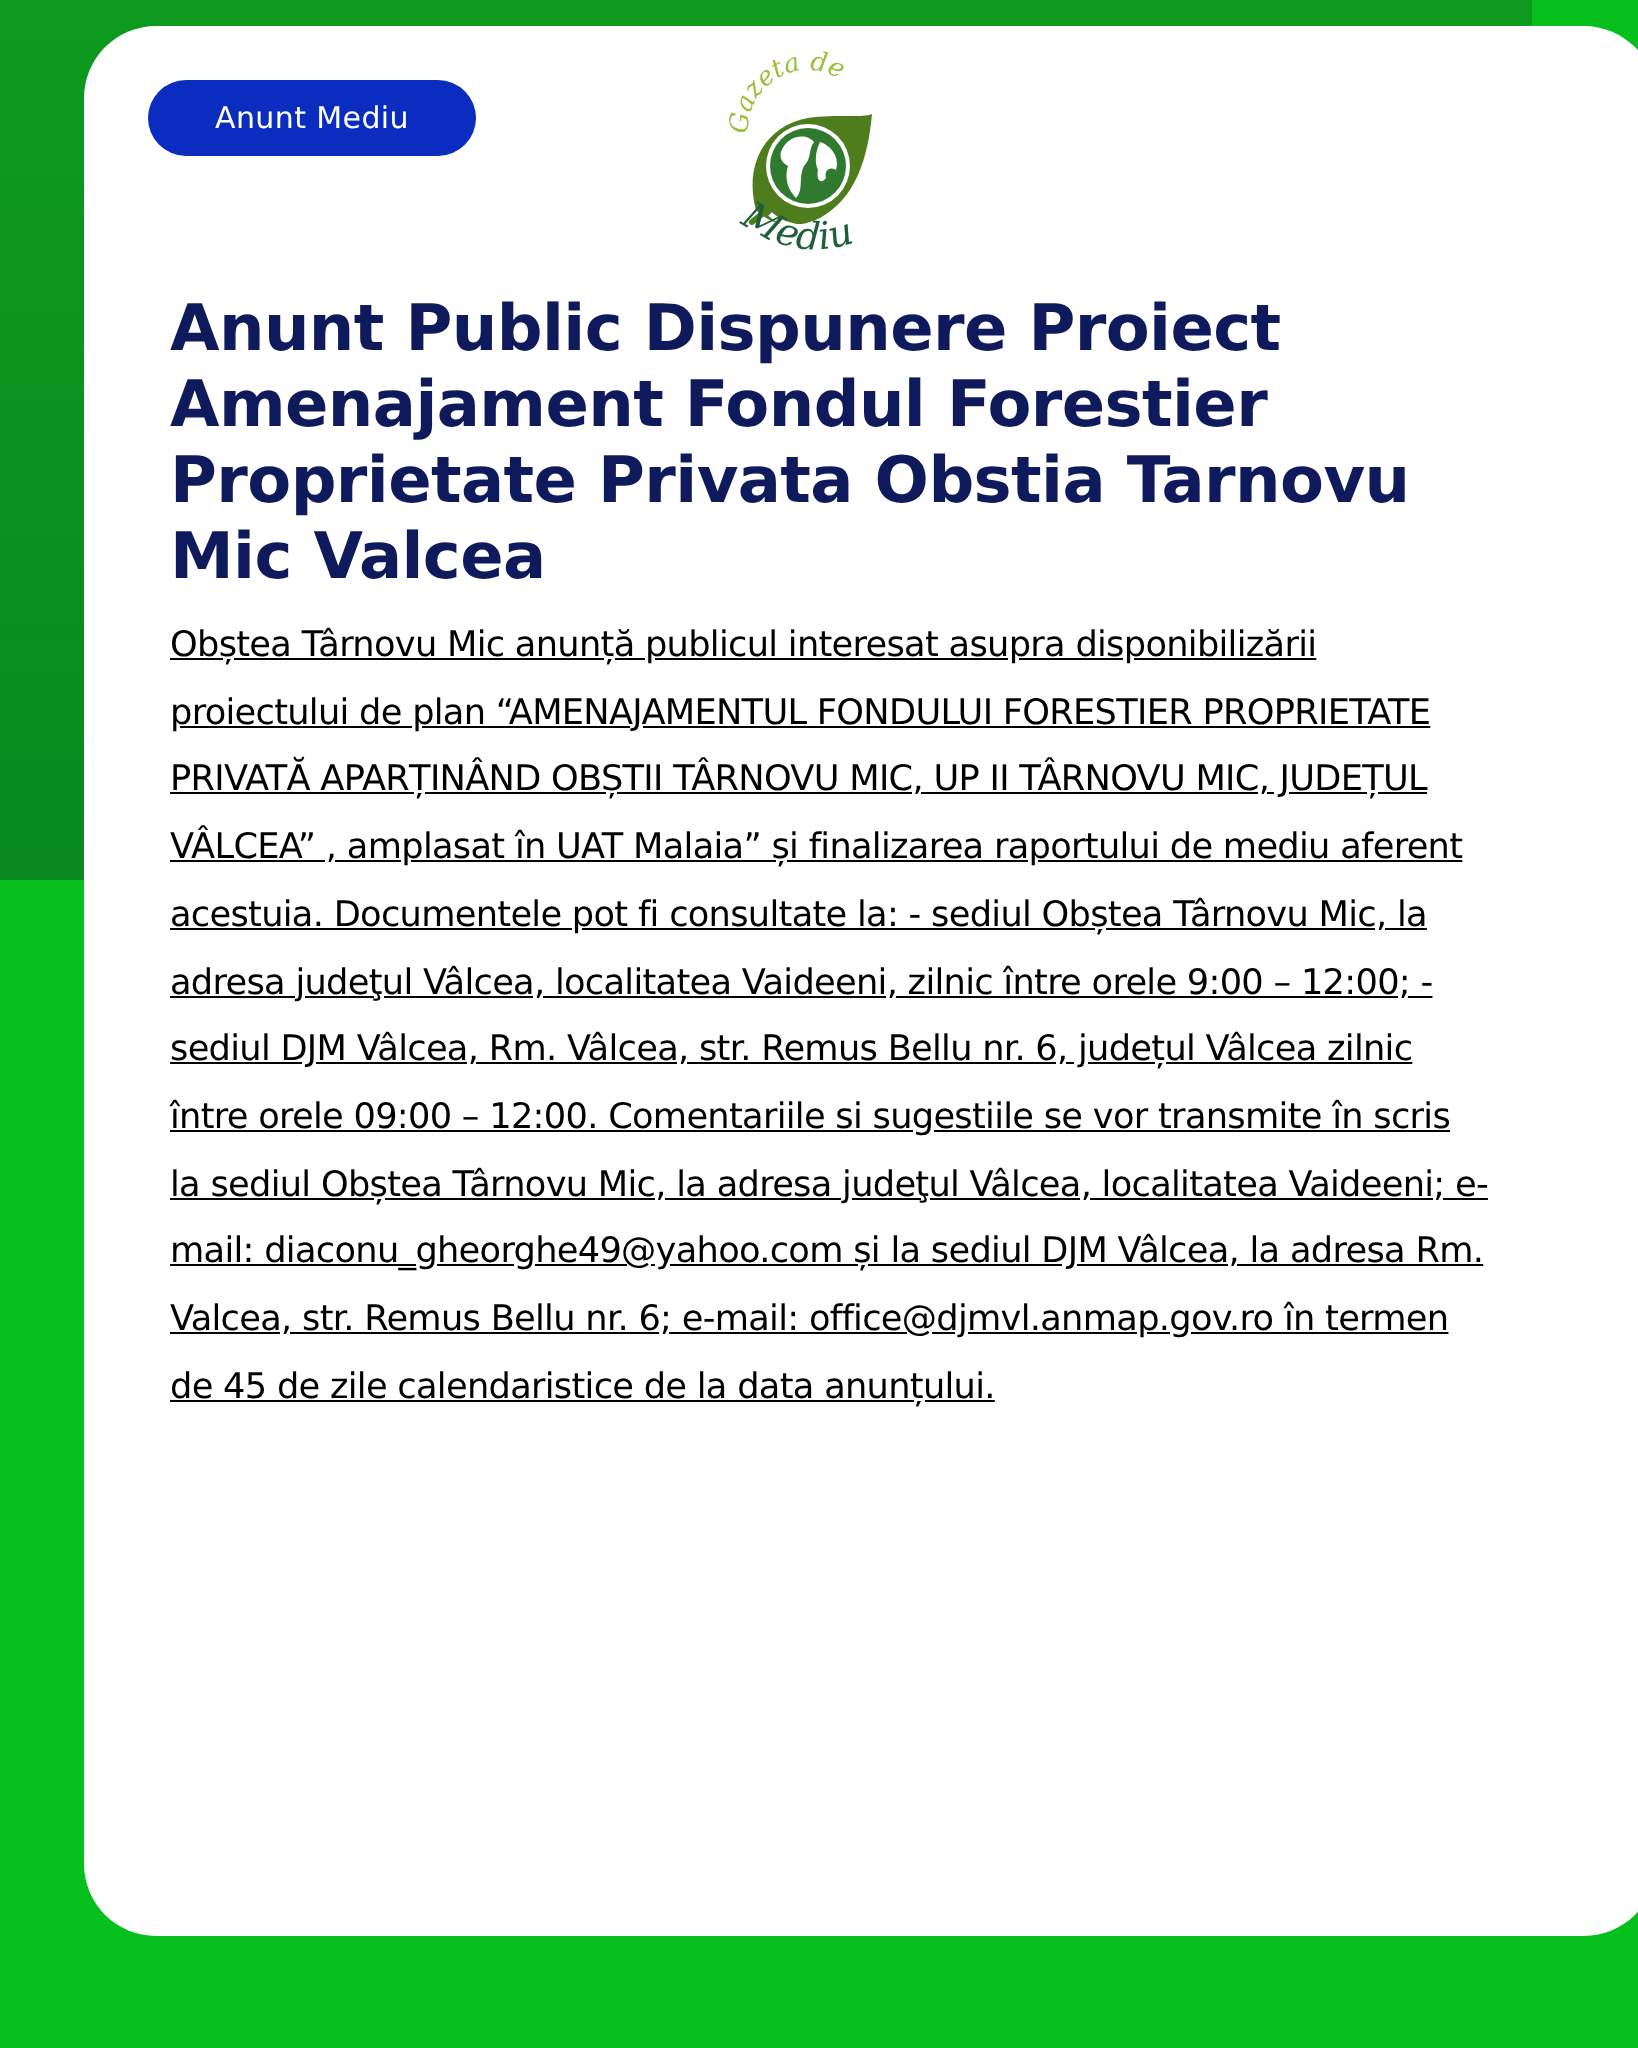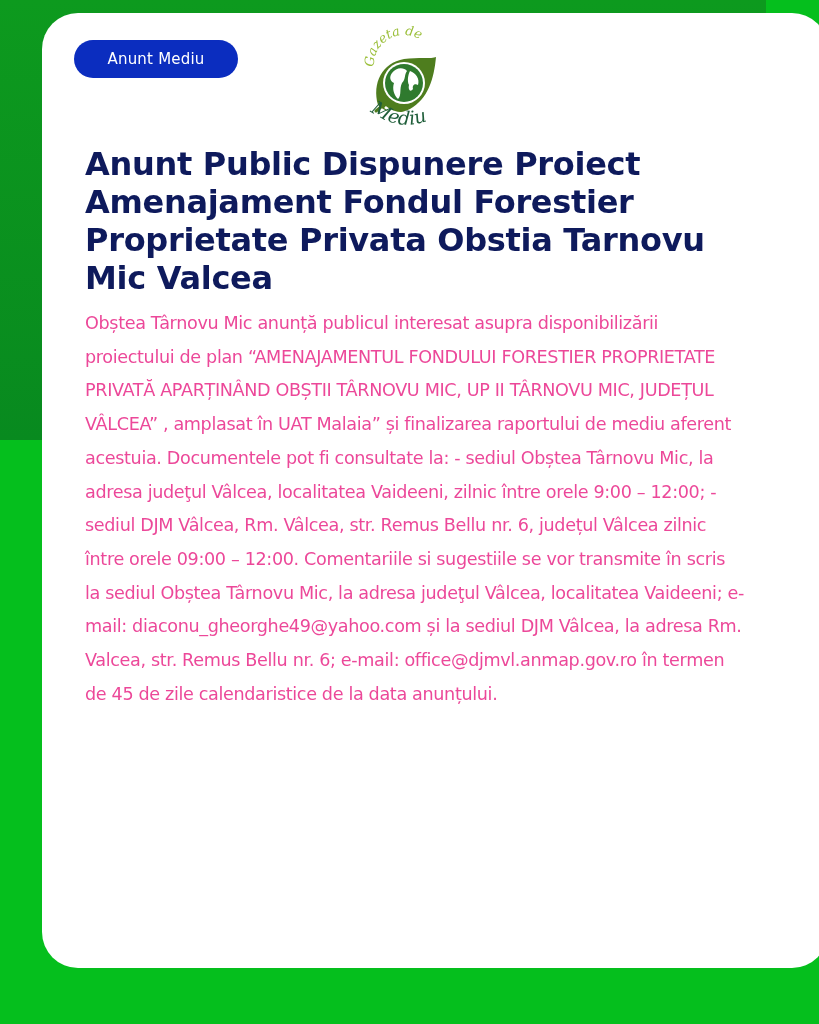--- a/index.html
+++ b/index.html
@@ -26,23 +26,23 @@
       position: absolute; left: 310px; top: 10px; width: 100px; height: 112px;
     }
     .title {
       position: absolute; left: 43px; top: 132px; width: 670px;
       margin: 0; color: #0E1A5C;
       font-family: "DejaVu Sans", sans-serif; font-weight: bold;
       font-size: 32px; line-height: 38px; letter-spacing: -0.3px;
     }
     .body-text {
       position: absolute; left: 43px; top: 294px; width: 660px;
-      margin: 0; color: #ec4899;
+      margin: 0; color: #000000;
       font-family: "DejaVu Sans", sans-serif; font-size: 17.6px;
-      line-height: 33.7px; letter-spacing: -0.35px;
+      line-height: 33.7px; letter-spacing: -0.35px; text-decoration: underline;
     }
   </style>
 </head>
 <body>
 
 <div class="bg-dark"></div>
 
 <div class="card">
 
   <div class="badge">

